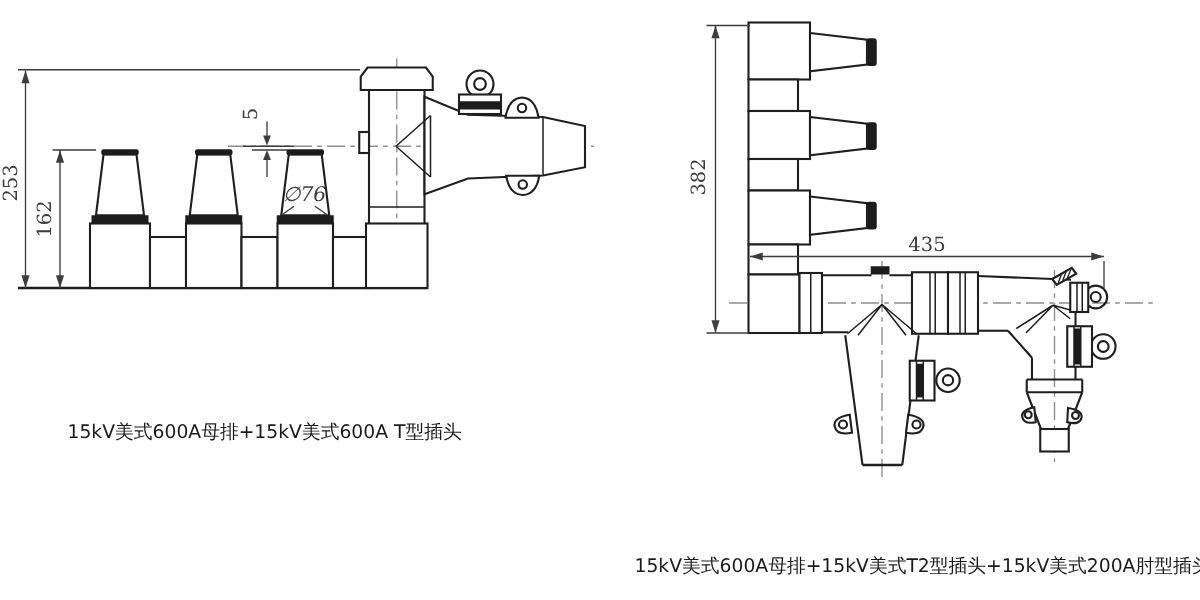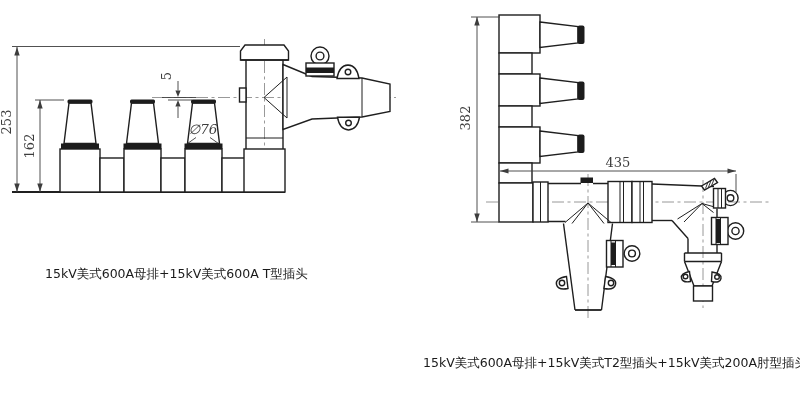--- a/index.html
+++ b/index.html
@@ -17,21 +17,21 @@
   .dk  { fill: var(--dark-fill,#1c1c1c); stroke:none; }
   .dim { stroke: var(--dim,#3d3d3d); fill:none; stroke-width:0.9; }
   .dka { fill: var(--dim,#3d3d3d); stroke:none; }
   .cl  { stroke: var(--centerline,#8d8d8d); fill:none; stroke-width:0.9; stroke-dasharray:12 3.5 3 3.5; }
   .ht  { stroke: var(--line,#1f1f1f); fill:none; stroke-width:0.9; }
   .dimt { fill: var(--dim,#2a2a2a); font:13px "DejaVu Serif","Liberation Serif",serif; }
   .dia  { font-style:italic; font-size:13.5px; }
   .caption {
     position:absolute; color:#1a1a1a;
     font:12.5px "DejaVu Sans","Liberation Sans",sans-serif;
-    white-space:nowrap; letter-spacing:0;
+    white-space:nowrap; letter-spacing:0;margin-top:14px;
   }
 </style>
 </head>
 <body>
 
 <div class="canvas">
 <svg width="800" height="400" viewBox="0 0 800 400">
 
   <g>
 

